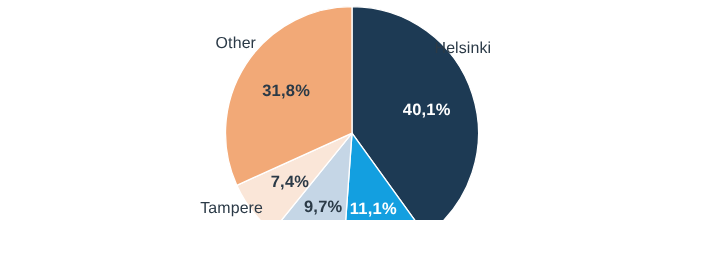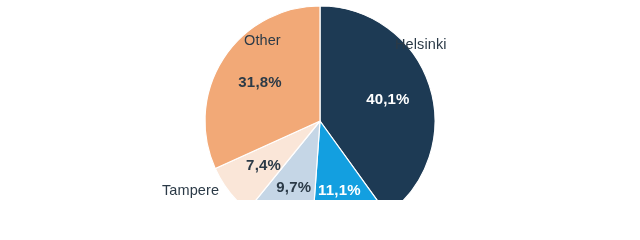--- a/index.html
+++ b/index.html
@@ -41,22 +41,22 @@
   .cat-label {
     position: absolute;
     font-family: "Liberation Sans", sans-serif;
     font-size: 14.5px;
     font-weight: 400;
     color: #2b3a47;
     white-space: nowrap;
     letter-spacing: 0.1px;
   }
   #label-helsinki { left: 395px; top: 36px; }
-  #label-other    { left: 196px; top: 32px; margin-left: 48px; }
-  #label-tampere  { left: 162px; top: 182px; text-align: right; }
+  #label-other    { left: 196px; top: 32px; }
+  #label-tampere  { left: 182px; top: 182px; text-align: right; }
 </style>
 </head>
 <body>
 
 <div id="stage">
 
   <svg id="pie-svg" viewBox="0 0 640 200" xmlns="http://www.w3.org/2000/svg">
     <g id="slices-group">
         <path d="M 320 121 L 320.00 6.00 A 115 115 0 0 1 387.24 214.29 Z" fill="#1d3a54" class="slice-path"></path>
         <path d="M 320 121 L 387.24 214.29 A 115 115 0 0 1 311.71 235.70 Z" fill="#139fe0" class="slice-path"></path>

